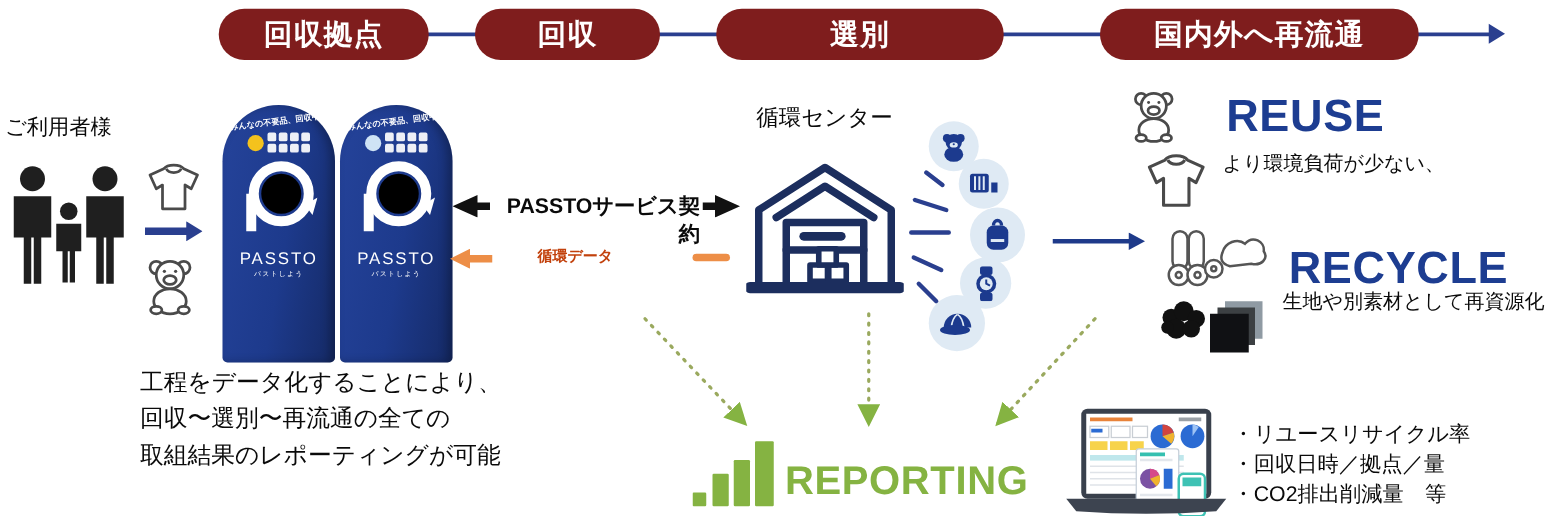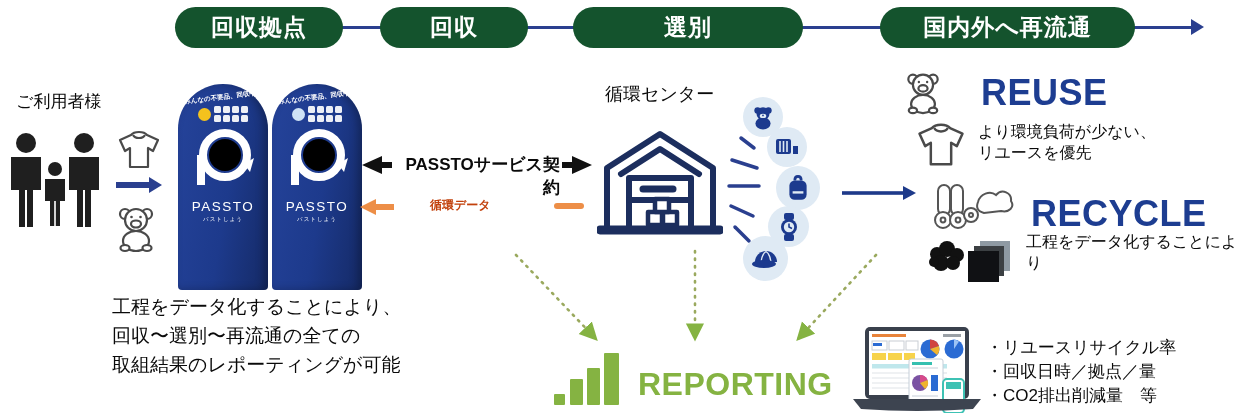--- a/index.html
+++ b/index.html
@@ -3,39 +3,39 @@
 <meta charset="utf-8">
 <style>
   html,body{margin:0;padding:0;background:#fff;}
   #stage{position:relative;width:1240px;height:413px;background:#fff;overflow:hidden;
          font-family:"Liberation Sans","DejaVu Sans",sans-serif;}
   .abs{position:absolute;}
   
   .flowline{position:absolute;top:26px;height:3px;background:#2a3f8f;}
   .flowhead{position:absolute;top:19px;width:0;height:0;border-left:13px solid #2a3f8f;
             border-top:8px solid transparent;border-bottom:8px solid transparent;}
-  .pill{position:absolute;top:7px;height:41px;background:#14532d;border-radius:22px;
+  .pill{position:absolute;top:7px;height:41px;background:#7f1d1d;border-radius:22px;
         color:#fff;font-weight:bold;font-size:23px;display:flex;align-items:center;justify-content:center;
         letter-spacing:1px;}
   
   .pbox{position:absolute;top:84px;width:90px;height:206px;border-radius:45px 45px 4px 4px;
         background:linear-gradient(100deg,#25439a 0%,#1d3a8c 55%,#152a66 100%);
         display:flex;flex-direction:column;align-items:center;box-shadow:inset -4px 0 8px rgba(0,0,0,.25);}
   .pbox .hdr{color:#fff;font-size:6.5px;font-weight:bold;transform:rotate(-7deg);margin-top:9px;white-space:nowrap;}
   .pbox .icons{display:flex;align-items:center;gap:3px;margin-top:4px;}
   .pbox .badge{width:13px;height:13px;border-radius:50%;}
   .grid8{display:grid;grid-template-columns:repeat(4,7px);grid-auto-rows:7px;gap:2px;}
   .grid8 span{background:rgba(255,255,255,.92);border-radius:1.5px;display:block;}
   .pbox .brand{color:#fff;font-weight:normal;font-size:13.5px;letter-spacing:1.5px;margin-top:9px;}
   .pbox .tag{color:#fff;font-size:5.5px;margin-top:2px;letter-spacing:1px;}
   
   .jtext{color:#0a0a0a;}
   .bigtitle{font-weight:bold;color:#1d3d91;font-size:36px;letter-spacing:0.5px;}
   .desc{font-size:16px;line-height:21px;color:#0a0a0a;}
-  .greent{color:#85b342;font-weight:bold;font-size:32px;letter-spacing:0.5px;margin-left:10px;}
+  .greent{color:#85b342;font-weight:bold;font-size:32px;letter-spacing:0.5px;}
   .bullets{font-size:17px;line-height:24px;color:#0a0a0a;}
   .circle-item{position:absolute;border-radius:50%;background:#dfeaf4;display:flex;
                align-items:center;justify-content:center;}
   .odash{position:absolute;background:#ed8e47;border-radius:3px;}
 </style>
 </head>
 <body>
 
 <div id="stage">
 
@@ -47,21 +47,21 @@
   <div class="pill" style="left:380px;width:148px;">
     <span>回収</span>
   </div>
   <div class="pill" style="left:573px;width:230px;">
     <span>選別</span>
   </div>
   <div class="pill" style="left:880px;width:255px;">
     <span>国内外へ再流通</span>
   </div>
 
-  <div class="abs jtext" style="left:16px;top:90px;font-size:17px;">ご利用者様</div>
+  <div class="abs jtext" style="left:4px;top:90px;font-size:17px;">ご利用者様</div>
 
   <svg class="abs" style="left:6px;top:132px;" width="96" height="100" viewBox="0 0 96 100">
     <g fill="#1f1f1f">
       <circle cx="20" cy="11" r="10"></circle>
       <path d="M5 25 h30 v33 h-8 v37 h-6 v-37 h-2 v37 h-6 v-37 h-8 z"></path>
       <circle cx="49" cy="37" r="7"></circle>
       <path d="M39 47 h20 v22 h-5 v25 h-4.2 v-25 h-1.6 v25 h-4.2 v-25 h-5 z"></path>
       <circle cx="78" cy="11" r="10"></circle>
       <path d="M63 25 h30 v33 h-8 v37 h-6 v-37 h-2 v37 h-6 v-37 h-8 z"></path>
     </g>
@@ -255,21 +255,20 @@
     <circle cx="19.5" cy="13" r="1.3" fill="#4a4a4a"></circle>
       <circle cx="28.5" cy="13" r="1.3" fill="#4a4a4a"></circle>
   </svg>
   <div class="abs bigtitle" style="left:981px;top:72px;">REUSE</div>
   <svg class="abs" style="left:915px;top:122px;" width="52" height="46" viewBox="0 0 46 40">
     <path d="M15 5 C18 1 28 1 31 5 L42 10 L37 21 L32 18 L32 37 L14 37 L14 18 L9 21 L4 10 Z" fill="#fff" stroke="#4a4a4a" stroke-width="2.2" stroke-linejoin="round"></path>
     <path d="M17 5 C19 9 27 9 29 5" fill="none" stroke="#4a4a4a" stroke-width="2.2"></path>
   </svg>
   <div class="abs desc" style="left:978px;top:121px;">
     <div>より環境負荷が少ない、</div>
-    <div>リユースを優先</div>
   </div>
 
   <svg class="abs" style="left:930px;top:182px;" width="84" height="48" viewBox="0 0 84 48">
     <g fill="#fff" stroke="#555" stroke-width="2">
       <rect x="8" y="3" width="12" height="30" rx="6"></rect>
       <rect x="21" y="3" width="12" height="30" rx="6"></rect>
       <circle cx="13" cy="38" r="8"></circle>
         <circle cx="13" cy="38" r="2.4"></circle>
       <circle cx="28" cy="38" r="8"></circle>
         <circle cx="28" cy="38" r="2.4"></circle>
@@ -286,21 +285,21 @@
         <circle cx="31" cy="15" r="7"></circle>
       <circle cx="15" cy="23" r="8"></circle>
         <circle cx="27" cy="23" r="7"></circle>
         <circle cx="8" cy="22" r="5"></circle>
     </g>
     <rect x="54" y="1" width="30" height="30" fill="#8f9aa3"></rect>
     <rect x="48" y="6" width="30" height="30" fill="#3c4043"></rect>
     <rect x="42" y="11" width="31" height="31" fill="#101114"></rect>
   </svg>
   <div class="abs desc" style="left:1026px;top:231px;">
-    <div>工程をデータ化することにより</div>
+    <div>生地や別素材として再資源化</div>
   </div>
 
   <svg class="abs" style="left:490px;top:245px;" width="400" height="108" viewBox="0 0 400 108">
     <defs>
       <marker id="gah" markerWidth="8" markerHeight="8" refX="6" refY="3.5" orient="auto">
         <path d="M0 0 L7 3.5 L0 7 Z" fill="#85b342"></path>
       </marker>
     </defs>
     <g stroke="#9aa95e" stroke-width="2.6" stroke-dasharray="1.5 6" stroke-linecap="round">
       <line x1="26" y1="10" x2="106" y2="94" marker-end="url(#gah)"></line>

